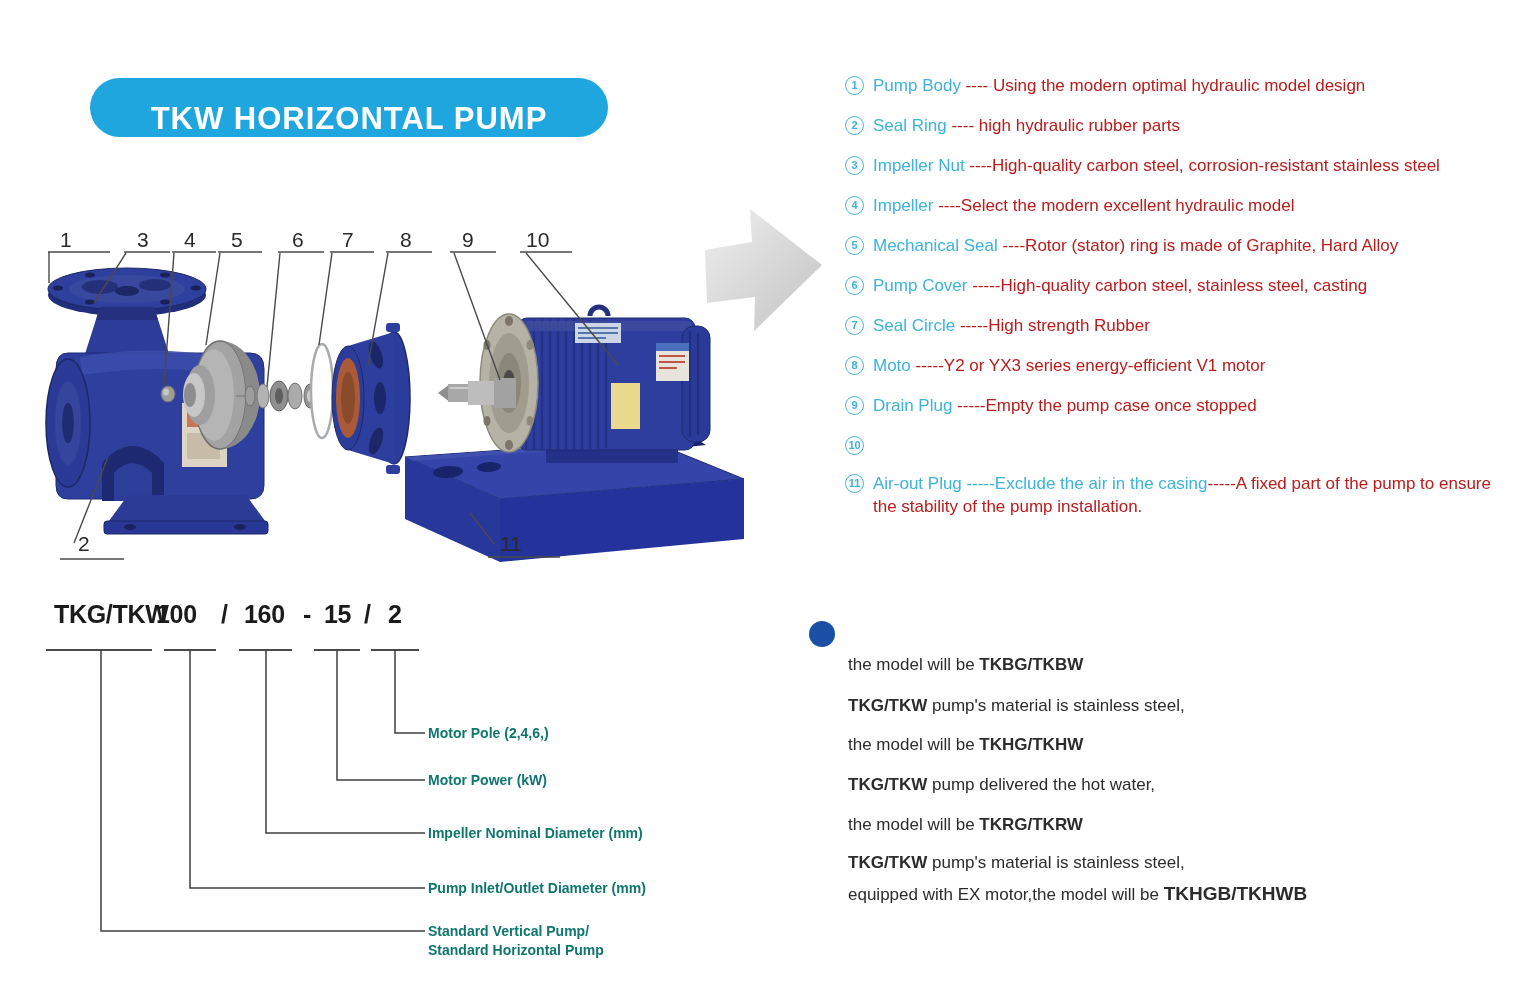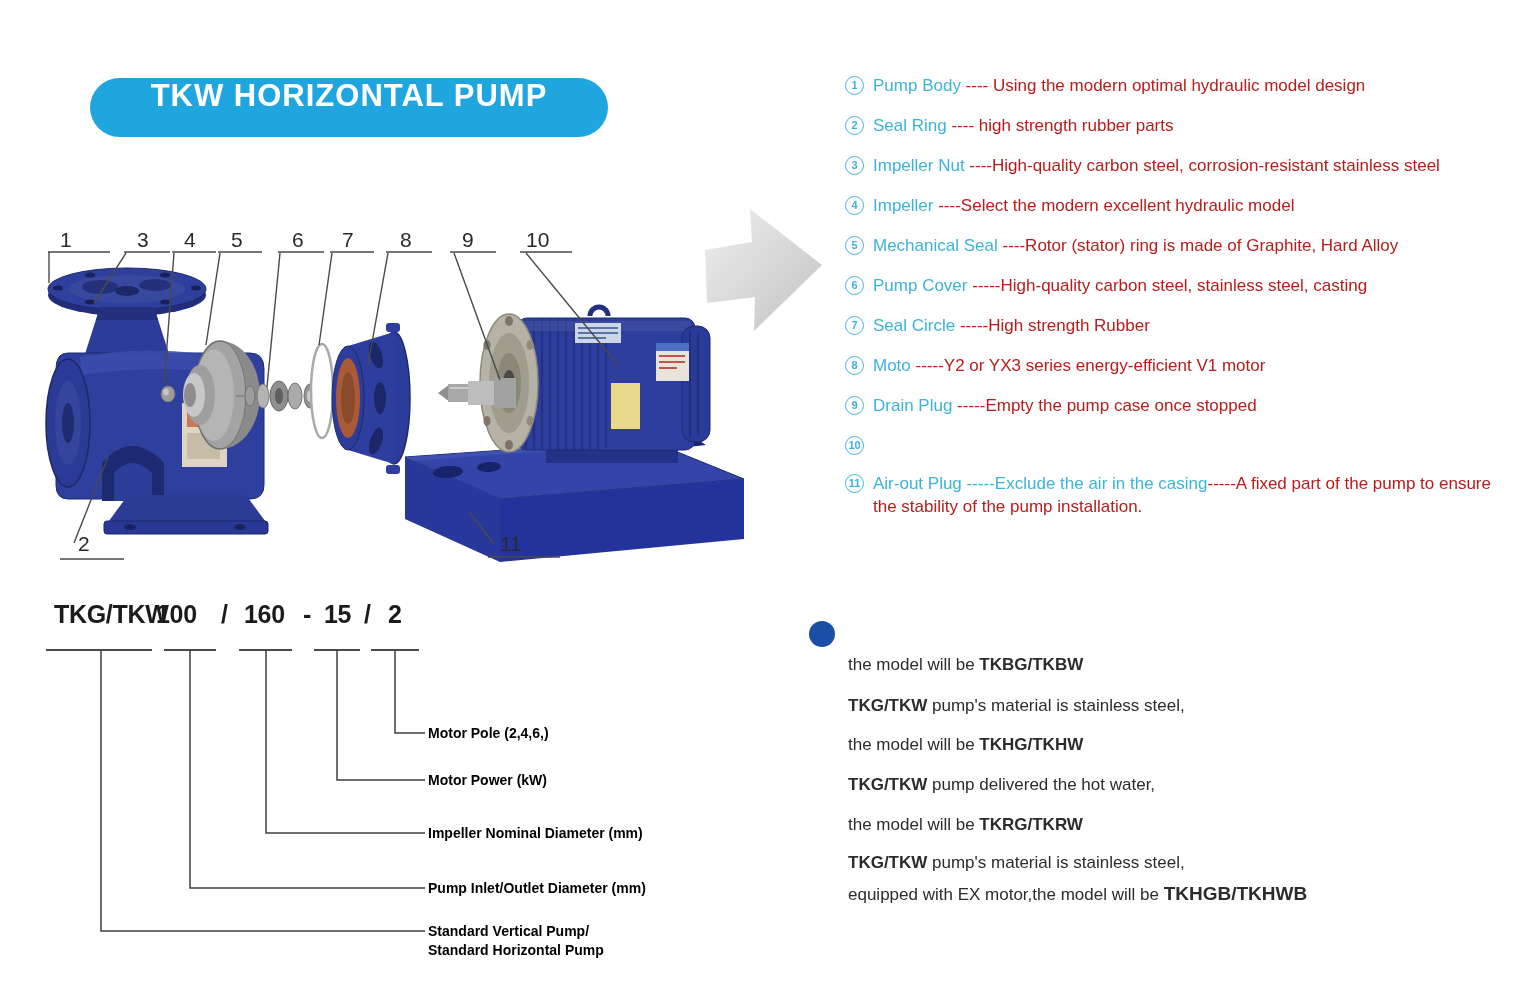--- a/index.html
+++ b/index.html
@@ -2,21 +2,21 @@
 <html><head>
 <meta charset="utf-8">
 <style>
   html,body{margin:0;padding:0;background:#fff;}
   body{width:1513px;height:1000px;position:relative;overflow:hidden;
        font-family:"Liberation Sans",sans-serif;color:#2d2d2d;}
   .page{position:absolute;inset:0;background:#ffffff;}
 
   
   .banner{position:absolute;left:90px;top:78px;width:518px;height:59px;
-          background:#1fa6df;border-radius:30px;display:flex;align-items:flex-start;justify-content:center;}
+          background:#1fa6df;border-radius:30px;display:flex;align-items:flex-end;justify-content:center;}
   .banner span{color:#ffffff;font-size:31px;font-weight:bold;letter-spacing:1px;}
 
   
   .diagram{position:absolute;left:30px;top:195px;}
   .callout-num{font-size:21px;fill:#2a2a2a;}
   .callout-line{stroke:#4a4a4a;stroke-width:1.4;fill:none;}
 
   
   .parts-list{position:absolute;left:845px;top:74px;width:648px;}
   .part-item{display:flex;align-items:flex-start;margin-bottom:17px;
@@ -25,21 +25,21 @@
         border:1.5px solid #4ab6da;border-radius:50%;color:#3db3da;font-size:11px;font-weight:bold;
         display:flex;align-items:center;justify-content:center;}
   .pname,.pcyan{color:#3db3da;}
   .pdesc{color:#b91c1c;}
 
   
   .model-part{position:absolute;font-size:25px;font-weight:bold;color:#1b1b1b;letter-spacing:-0.3px;}
   .connectors{position:absolute;left:40px;top:640px;}
   .mline{stroke:#3f3f3f;stroke-width:1.5;fill:none;}
   .munder{stroke:#4a4a4a;stroke-width:2;}
-  .mlabel{position:absolute;font-size:14px;font-weight:bold;color:#000000;line-height:19px;white-space:nowrap;}
+  .mlabel{position:absolute;font-size:14px;font-weight:bold;color:#0f766e;line-height:19px;white-space:nowrap;}
 
   
   .notes-bullet{position:absolute;left:809px;top:621px;width:26px;height:26px;border-radius:50%;background:#1b4fa5;}
   .note-line{position:absolute;left:848px;font-size:17px;color:#2c2c2c;white-space:nowrap;}
   .note-code{font-weight:bold;}
   .note-model{font-weight:bold;text-align:right;}
   .note-model-big{font-weight:bold;font-size:19px;}
 </style>
 </head>
 <body>
@@ -204,21 +204,21 @@
     </g>
   </svg>
 
   <div class="parts-list">
     <div class="part-item">
         <span class="pnum">1</span>
         <span><span class="pname">Pump Body</span><span class="pcyan"></span><span class="pdesc"> ---- Using the modern optimal hydraulic model design</span></span>
       </div>
     <div class="part-item">
         <span class="pnum">2</span>
-        <span><span class="pname">Seal Ring</span><span class="pcyan"></span><span class="pdesc"> ---- high strength rubber parts</span></span>
+        <span><span class="pname">Seal Ring</span><span class="pcyan"></span><span class="pdesc"> ---- high hydraulic rubber parts</span></span>
       </div>
     <div class="part-item">
         <span class="pnum">3</span>
         <span><span class="pname">Impeller Nut</span><span class="pcyan"></span><span class="pdesc"> ----High-quality carbon steel, corrosion-resistant stainless steel</span></span>
       </div>
     <div class="part-item">
         <span class="pnum">4</span>
         <span><span class="pname">Impeller</span><span class="pcyan"></span><span class="pdesc"> ----Select the modern excellent hydraulic model</span></span>
       </div>
     <div class="part-item">

